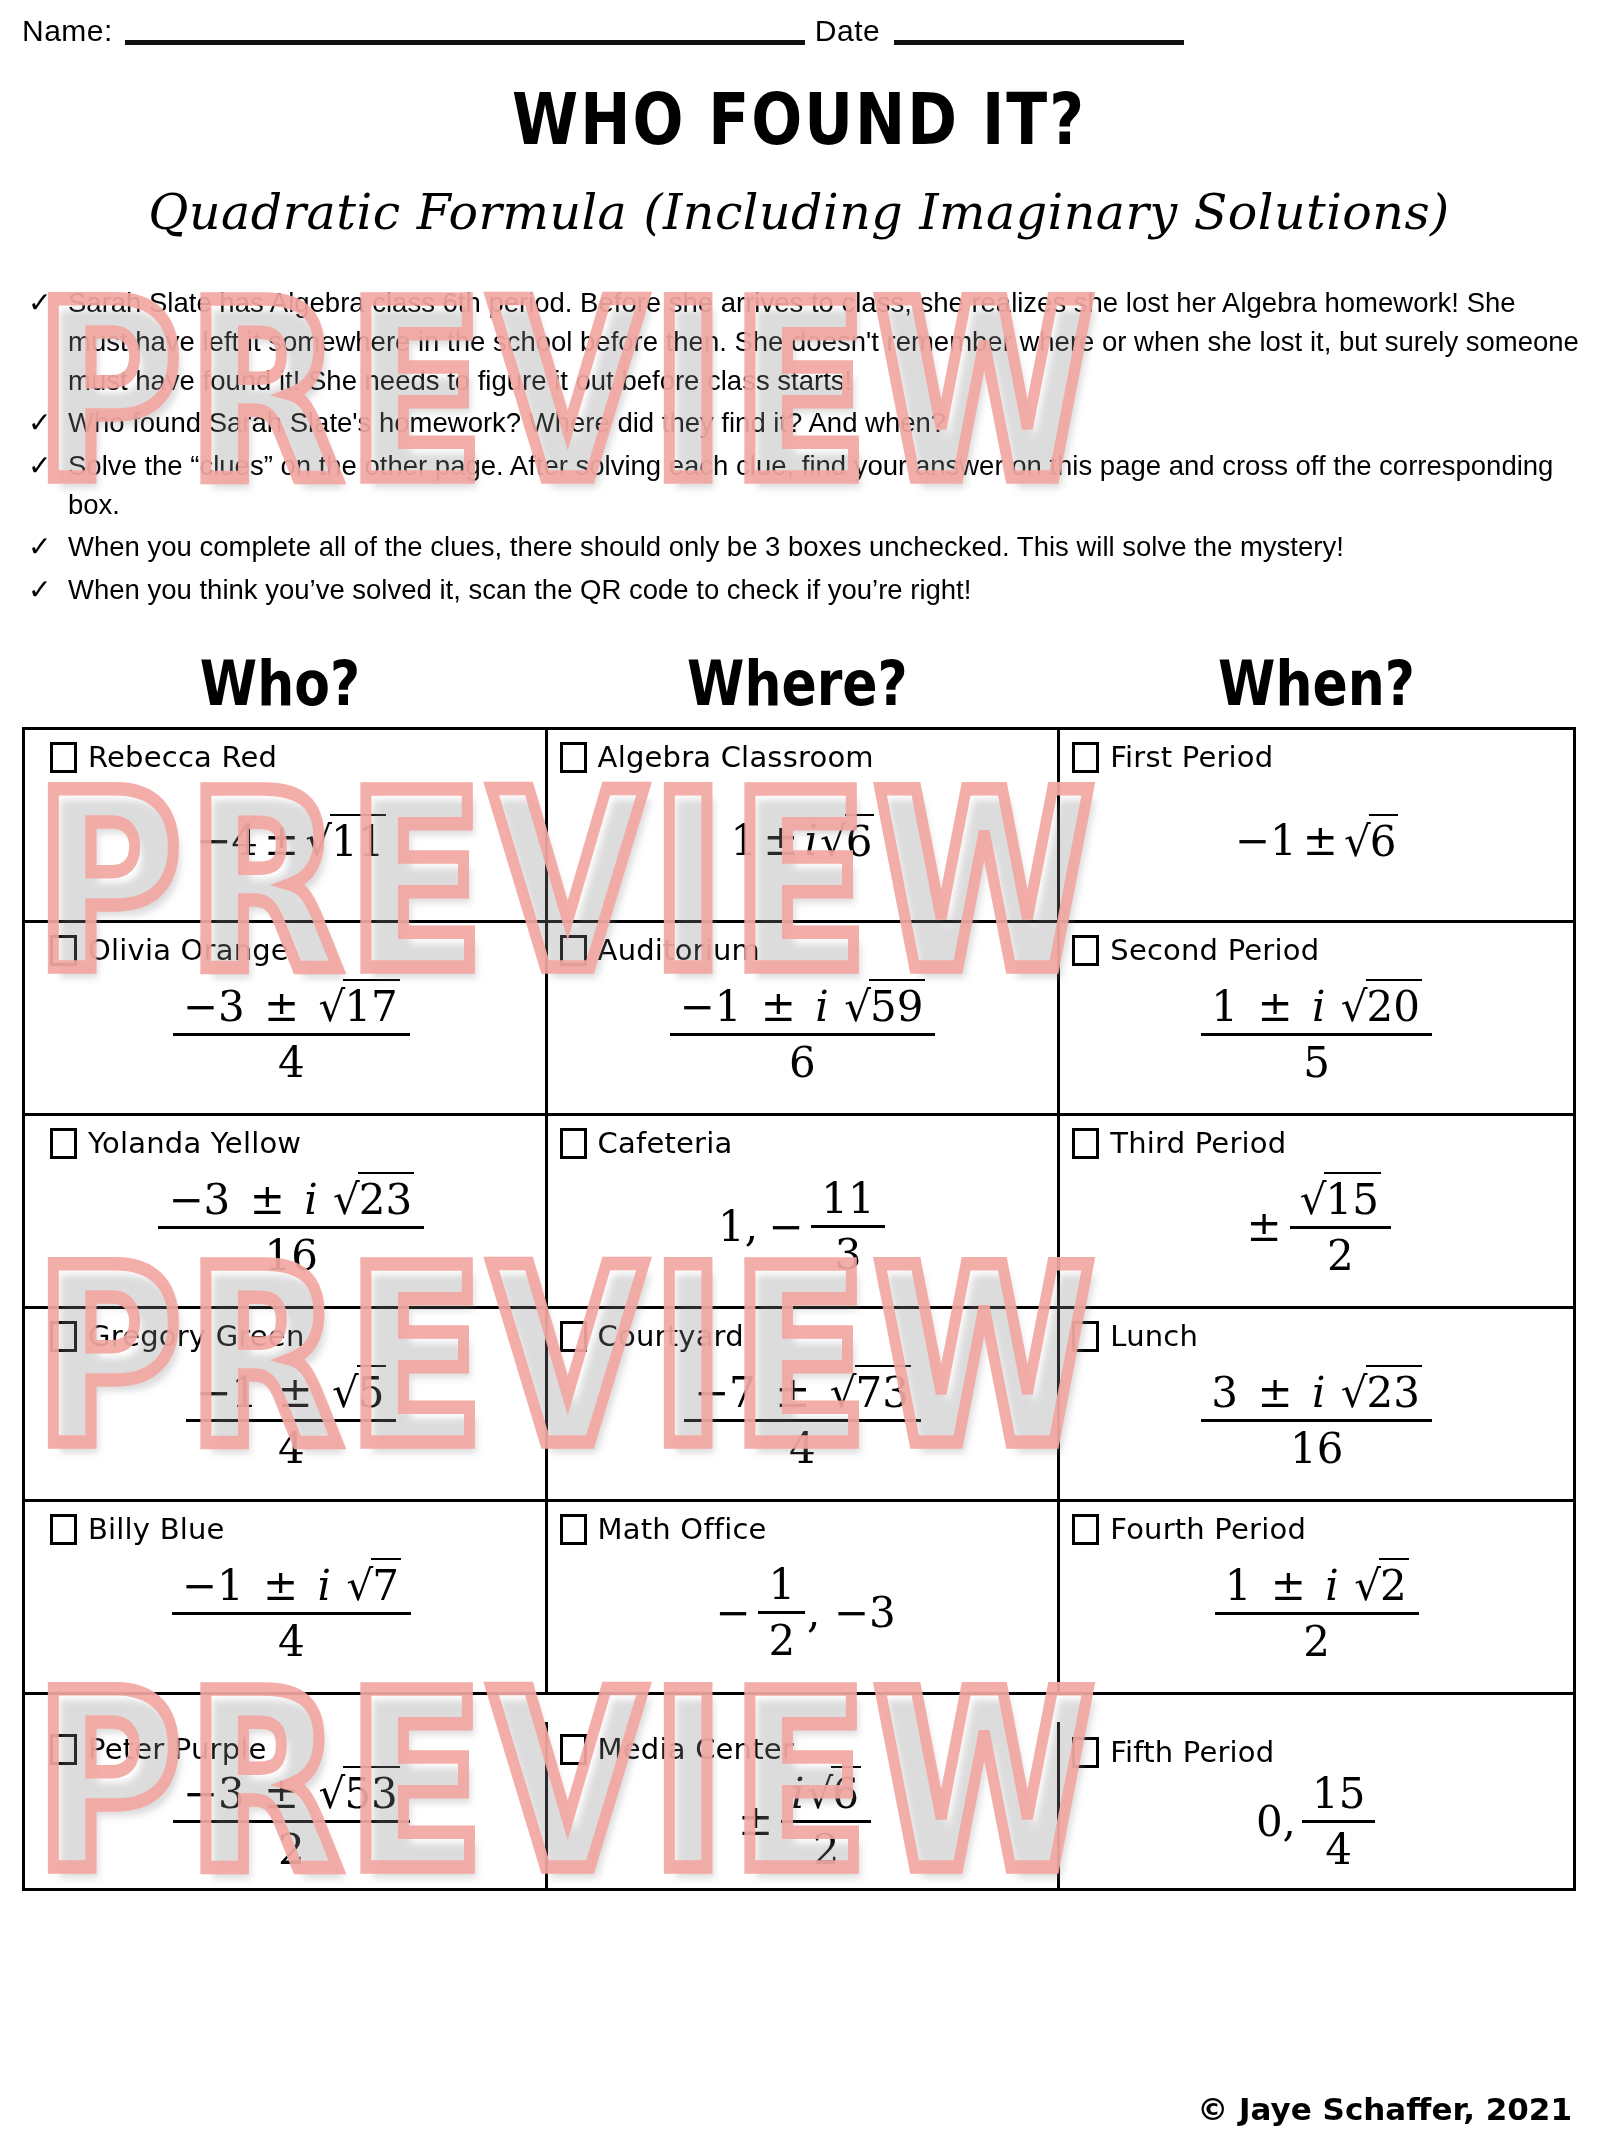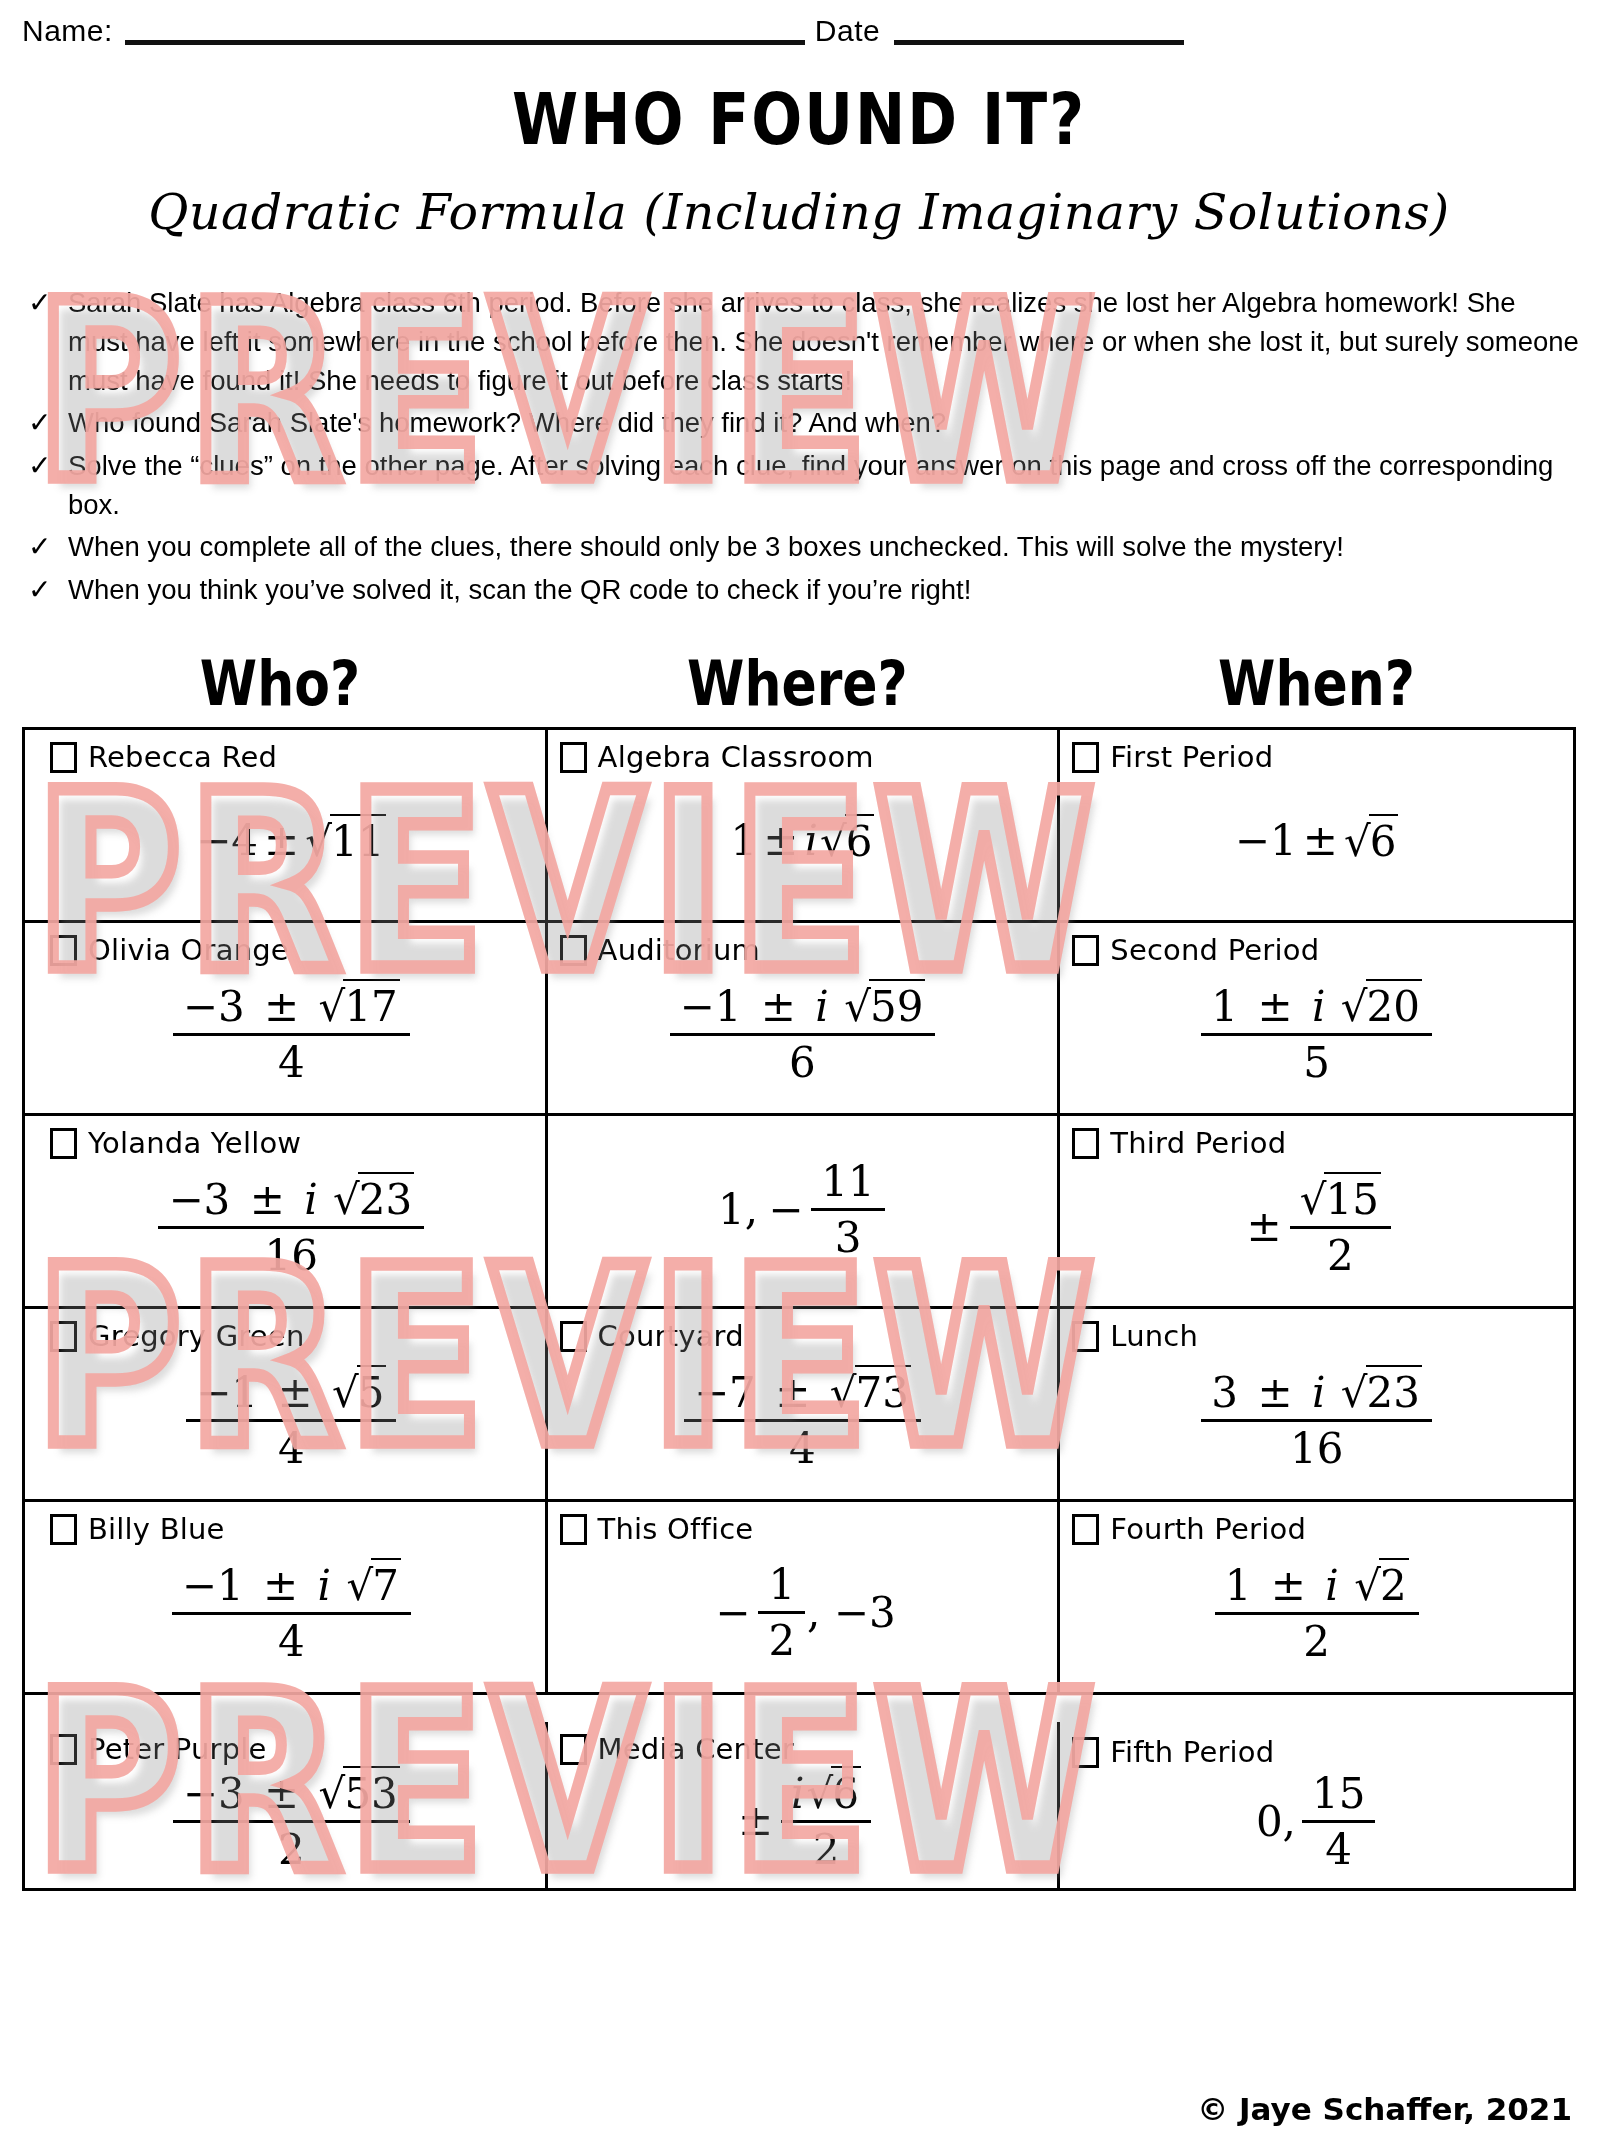--- a/index.html
+++ b/index.html
@@ -384,20 +384,24 @@
             <span class="rad">
                 <span class="radsym">√</span>
                 <span class="radicand">23</span>
               </span>
           </span>
           <span class="den">16</span>
         </span>
       </div>
     </div>
     <div class="cell where">
+      <div class="cell-head">
+        <span class="checkbox"></span>
+        <span class="cell-label">Cafeteria</span>
+      </div>
       <div class="expr-wrap">
         <span class="expr">
           <span class="inline-left">1,</span>
           <span class="pm">−</span>
           <span class="frac">
             <span class="num">11</span>
             <span class="den">3</span>
           </span>
         </span>
       </div>
@@ -500,21 +504,21 @@
                 <span class="radicand">7</span>
               </span>
           </span>
           <span class="den">4</span>
         </span>
       </div>
     </div>
     <div class="cell where">
       <div class="cell-head">
         <span class="checkbox"></span>
-        <span class="cell-label">This Office</span>
+        <span class="cell-label">Math Office</span>
       </div>
       <div class="expr-wrap">
         <span class="expr">
           <span class="pm">−</span>
           <span class="frac">
             <span class="num">1</span>
             <span class="den">2</span>
           </span>
           <span>, −3</span>
         </span>

